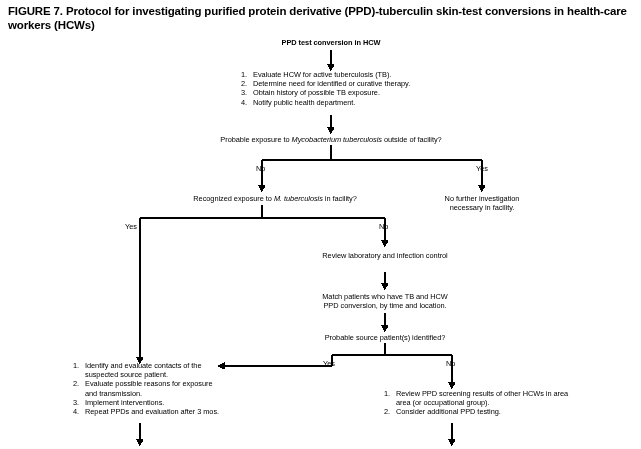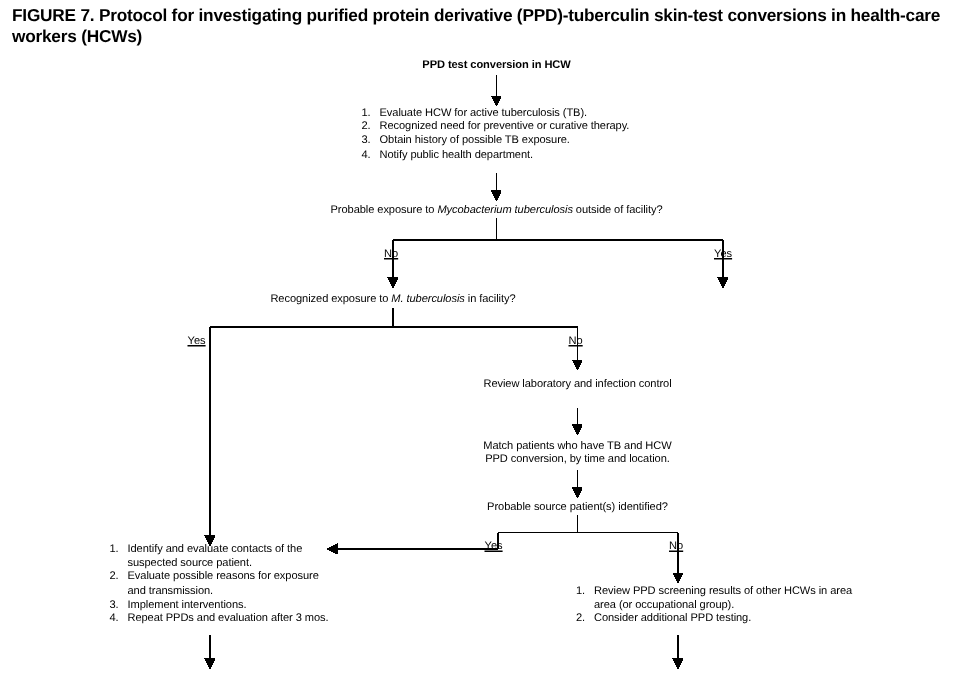--- a/index.html
+++ b/index.html
@@ -22,21 +22,20 @@
     line-height:9.2px;
     letter-spacing:-0.05px;
     white-space:nowrap;
   }
   .node.center{text-align:center;}
   .branch-label{
     position:absolute;
     font-size:7.4px;
     line-height:9px;
     white-space:nowrap;
-    text-decoration:underline;
   }
   ol.steps{
     margin:0;padding:0;list-style:none;
   }
   ol.steps li{
     position:relative;
     padding-left:12px;
     white-space:normal;
   }
   ol.steps li .num{
@@ -94,44 +93,48 @@
   </div>
 
   <div class="node" style="left:241px;top:70px;width:240px;">
     <ol class="steps">
       <li>
         <span class="num">1.</span>
         <span>Evaluate HCW for active tuberculosis (TB).</span>
       </li>
       <li>
         <span class="num">2.</span>
-        <span>Recognized need for preventive or curative therapy.</span>
+        <span>Determine need for identified or curative therapy.</span>
       </li>
       <li>
         <span class="num">3.</span>
         <span>Obtain history of possible TB exposure.</span>
       </li>
       <li>
         <span class="num">4.</span>
         <span>Notify public health department.</span>
       </li>
     </ol>
   </div>
 
   <div class="node center" style="left:181px;top:135px;width:300px;">
     <span>Probable exposure to </span><span class="ital">Mycobacterium tuberculosis</span><span> outside of facility?</span>
   </div>
 
   <div class="branch-label" style="left:256px;top:164px;">No</div>
   <div class="branch-label" style="left:476px;top:164px;">Yes</div>
 
-  <div class="node center" style="left:147px;top:194px;width:230px;">
+  <div class="node center" style="left:160px;top:194px;width:230px;">
     <span>Recognized exposure to </span><span class="ital">M. tuberculosis</span><span> in facility?</span>
   </div>
 
+  <div class="node center" style="left:422px;top:194px;width:120px;">
+    <div>No further investigation</div>
+    <div>necessary in facility.</div>
+  </div>
 
   <div class="branch-label" style="left:125px;top:222px;">Yes</div>
   <div class="branch-label" style="left:379px;top:222px;">No</div>
 
   <div class="node center" style="left:310px;top:251px;width:150px;">
     <div>Review laboratory and infection control</div>
   </div>
 
   <div class="node center" style="left:310px;top:292px;width:150px;">
     <div>Match patients who have TB and HCW</div>

